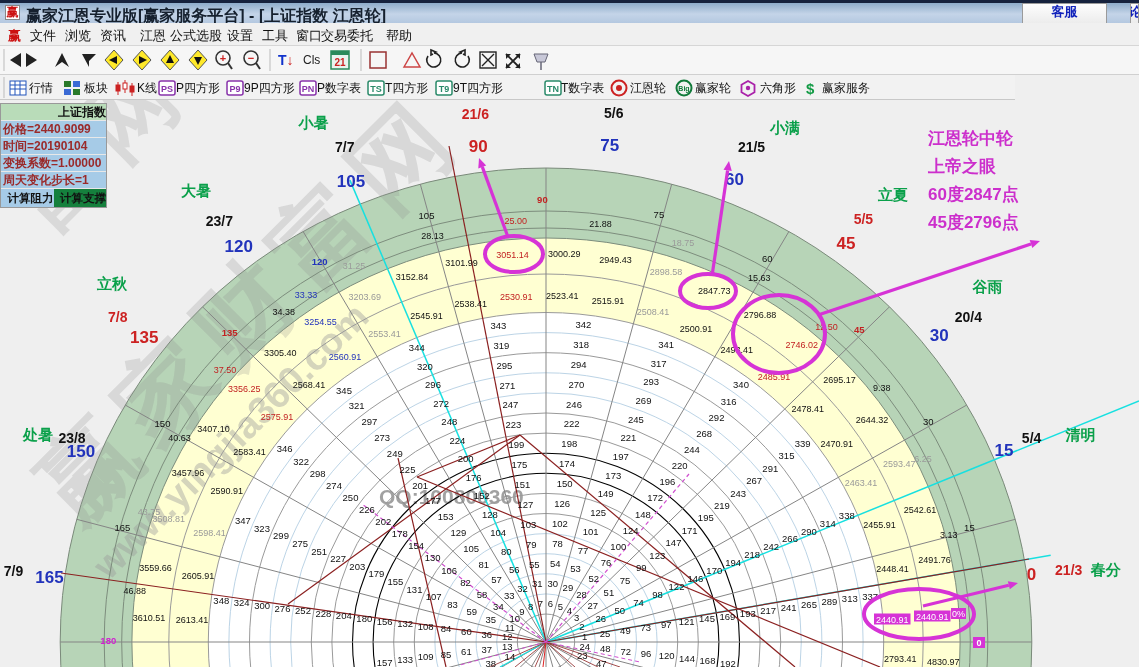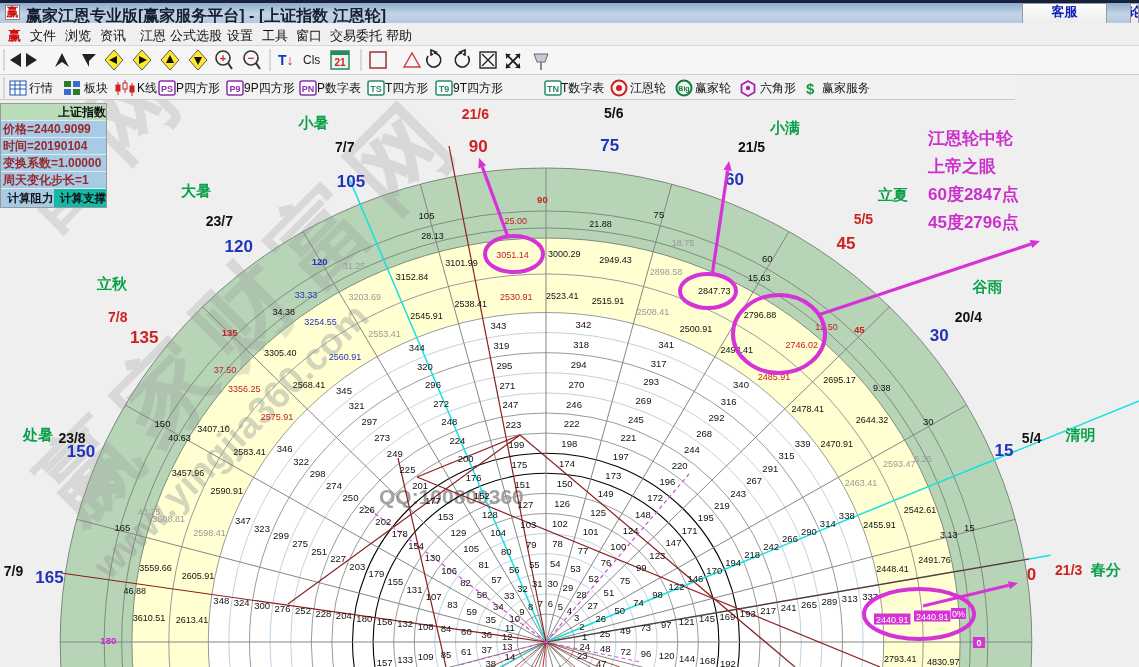--- a/index.html
+++ b/index.html
@@ -28,21 +28,21 @@
 <div class="abs" id="menubar">
     <span style="left:8px;color:#cc1111;font-weight:bold">赢</span>
     <span style="left:30px">文件</span>
     <span style="left:65px">浏览</span>
     <span style="left:100px">资讯</span>
     <span style="left:140px">江恩</span>
     <span style="left:170px">公式选股</span>
     <span style="left:227px">设置</span>
     <span style="left:262px">工具</span>
     <span style="left:296px">窗口</span>
-    <span style="left:330px">交易委托</span>
+    <span style="left:321px">交易委托</span>
     <span style="left:386px">帮助</span>
   </div>
 <div class="abs" id="toolbar1"><svg width="580" height="28">
       <line x1="4" y1="3" x2="4" y2="25" stroke="#bbb"></line>
       <path d="M21 7 L10 14 L21 21 Z" fill="#222"></path>
       <path d="M26 7 L37 14 L26 21 Z" fill="#222"></path>
       <path d="M55 21 L62 7 L69 21 L62 16 Z" fill="#222"></path>
       <path d="M82 8 L96 8 L89 15 L89 21 Z" fill="#222"></path>
       <path d="M114 4 L123 14 L114 24 L105 14 Z" fill="#ffe92a" stroke="#555"></path>
       <path d="M109 14 l8 -4 v8 Z" fill="#111"></path>
@@ -530,15 +530,15 @@
 <text x="958.5" y="617.0" font-size="9" fill="#ffffff" text-anchor="middle">0%</text>
     </svg></div>
 <div class="abs" id="panel">
  <div id="phead">上证指数</div>
  <div class="prow">价格=2440.9099</div>
  <div class="prow">时间=20190104</div>
  <div class="prow">变换系数=1.00000</div>
  <div class="prow">周天变化步长=1</div>
  <div id="pbtns">
       <div style="background:#a6cbe7">计算阻力</div>
-      <div style="background:#14b8a6">计算支撑</div>
+      <div style="background:#15803d">计算支撑</div>
     </div>
 </div>
 <div class="abs" id="pinktext">江恩轮中轮<br>上帝之眼<br>60度2847点<br>45度2796点</div>
 </body></html>

